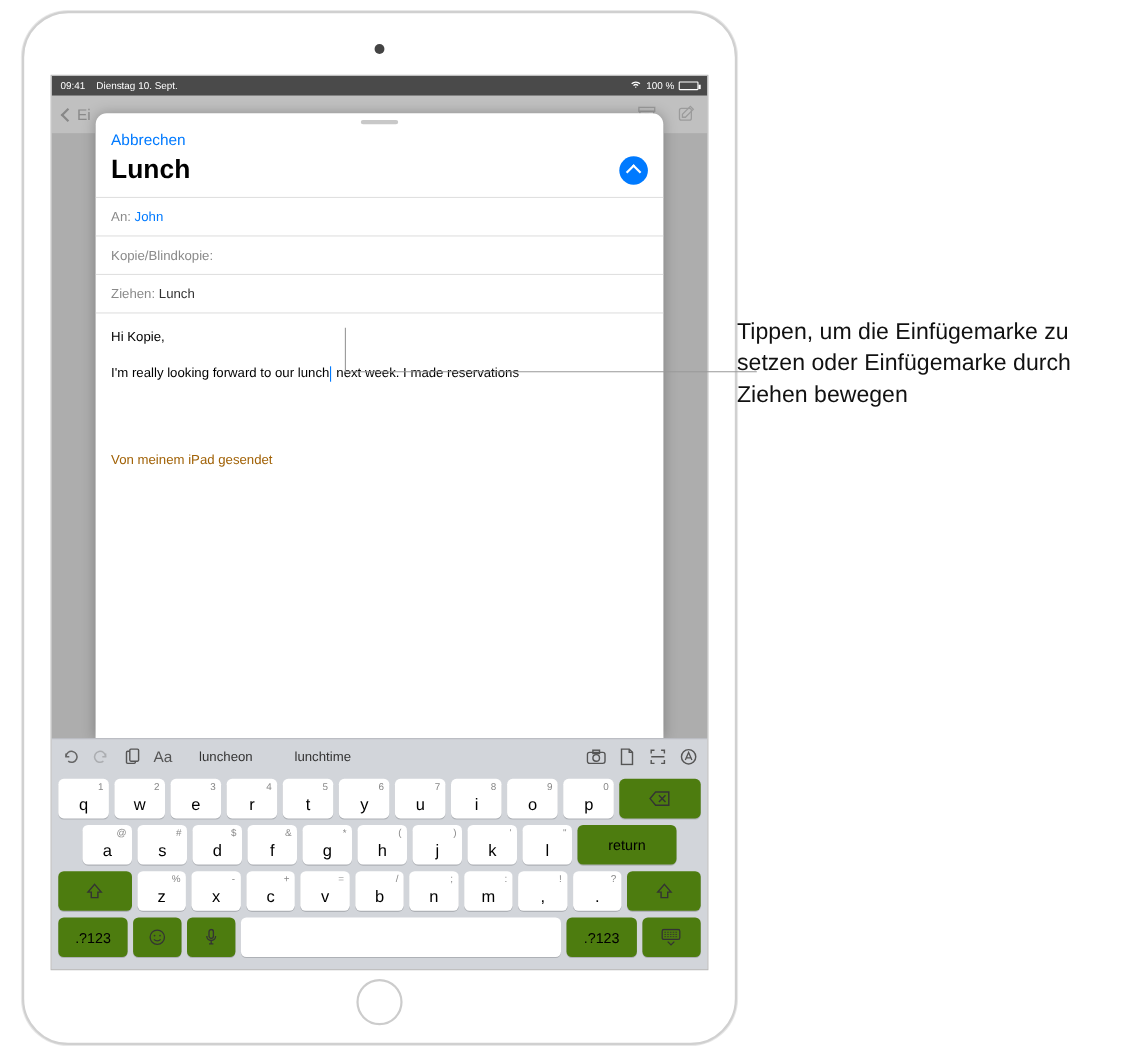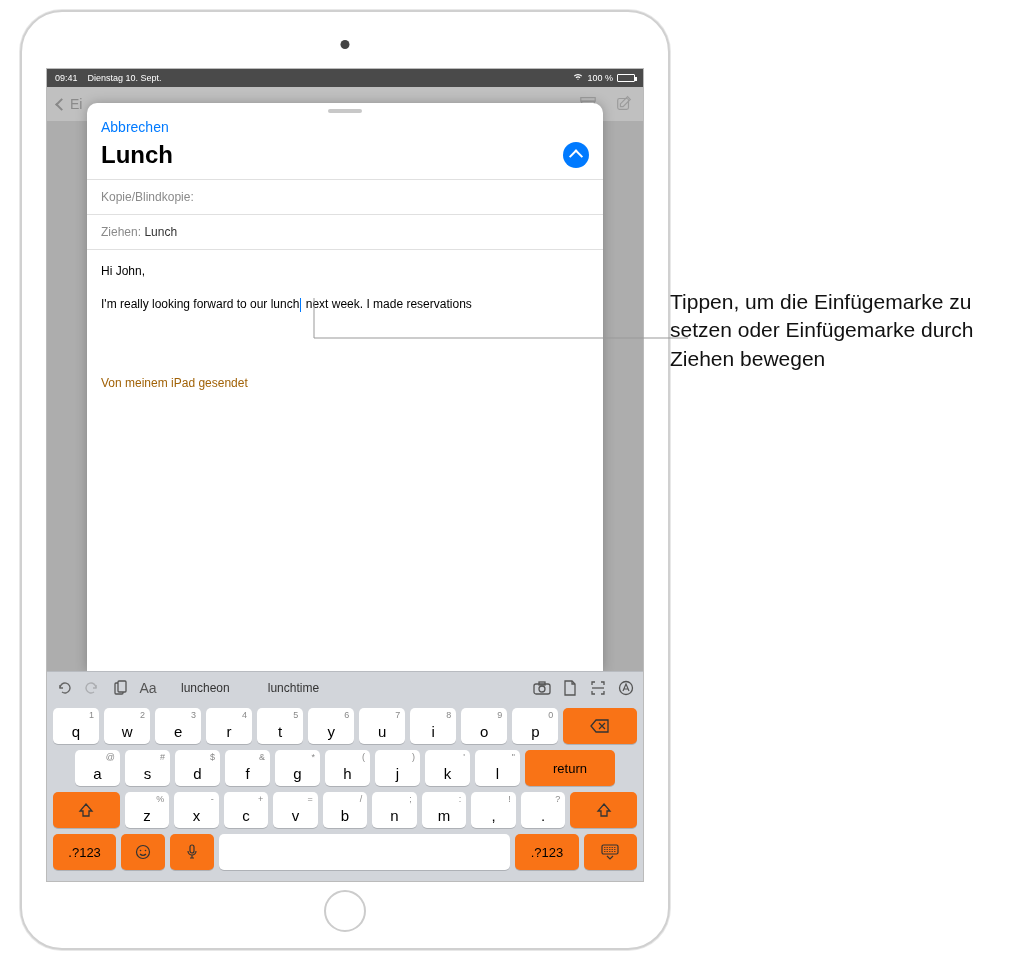--- a/index.html
+++ b/index.html
@@ -151,21 +151,21 @@
     display:flex;
     align-items:flex-end;
     justify-content:center;
     padding-bottom:4px;
     font-size:15px;
   }
   .key .sec {
     position:absolute; top:2px; right:5px;
     font-size:9px; color:#888;
   }
-  .key.grey { background:#f97316; }
+  .key.grey { background:#4d7c0f; }
   .key.wide { flex:1.6; align-items:center; padding-bottom:0; font-size:13px; }
   .key.xwide { flex:1.5; align-items:center; padding-bottom:0; }
   .key.space { flex:6; }
   .row2 { padding:0 22px; }
   .row3 { padding:0 0; }
   .row4 { }
   
   .callout {
     position:absolute;
     left:670px;
@@ -232,28 +232,32 @@
     <div class="sheet">
       <div class="grab"></div>
       <div class="cancel">Abbrechen</div>
       <div class="title-row">
         <div class="title">Lunch</div>
         <div class="send-btn">
           <span class="send-arrow"></span>
         </div>
       </div>
       <div class="field-row">
+        <span class="field-label">An:</span>
+        <span class="recipient">John</span>
+      </div>
+      <div class="field-row">
         <span class="field-label">Kopie/Blindkopie:</span>
       </div>
       <div class="field-row">
         <span class="field-label">Ziehen:</span>
         <span>Lunch</span>
       </div>
       <div class="body-area" style="border-top:1px solid #e0e0e0;">
-        <div class="body-line">Hi John,</div>
+        <div class="body-line">Hi Kopie,</div>
         <div class="body-line">
           <span>I'm really looking forward to our lunch</span><span class="cursor-mark"></span><span> next week. I made reservations</span>
         </div>
         <div class="signature">Von meinem iPad gesendet</div>
       </div>
     </div>
 
     <div class="kb">
       <div class="kb-top">
         <span class="kb-tool">

